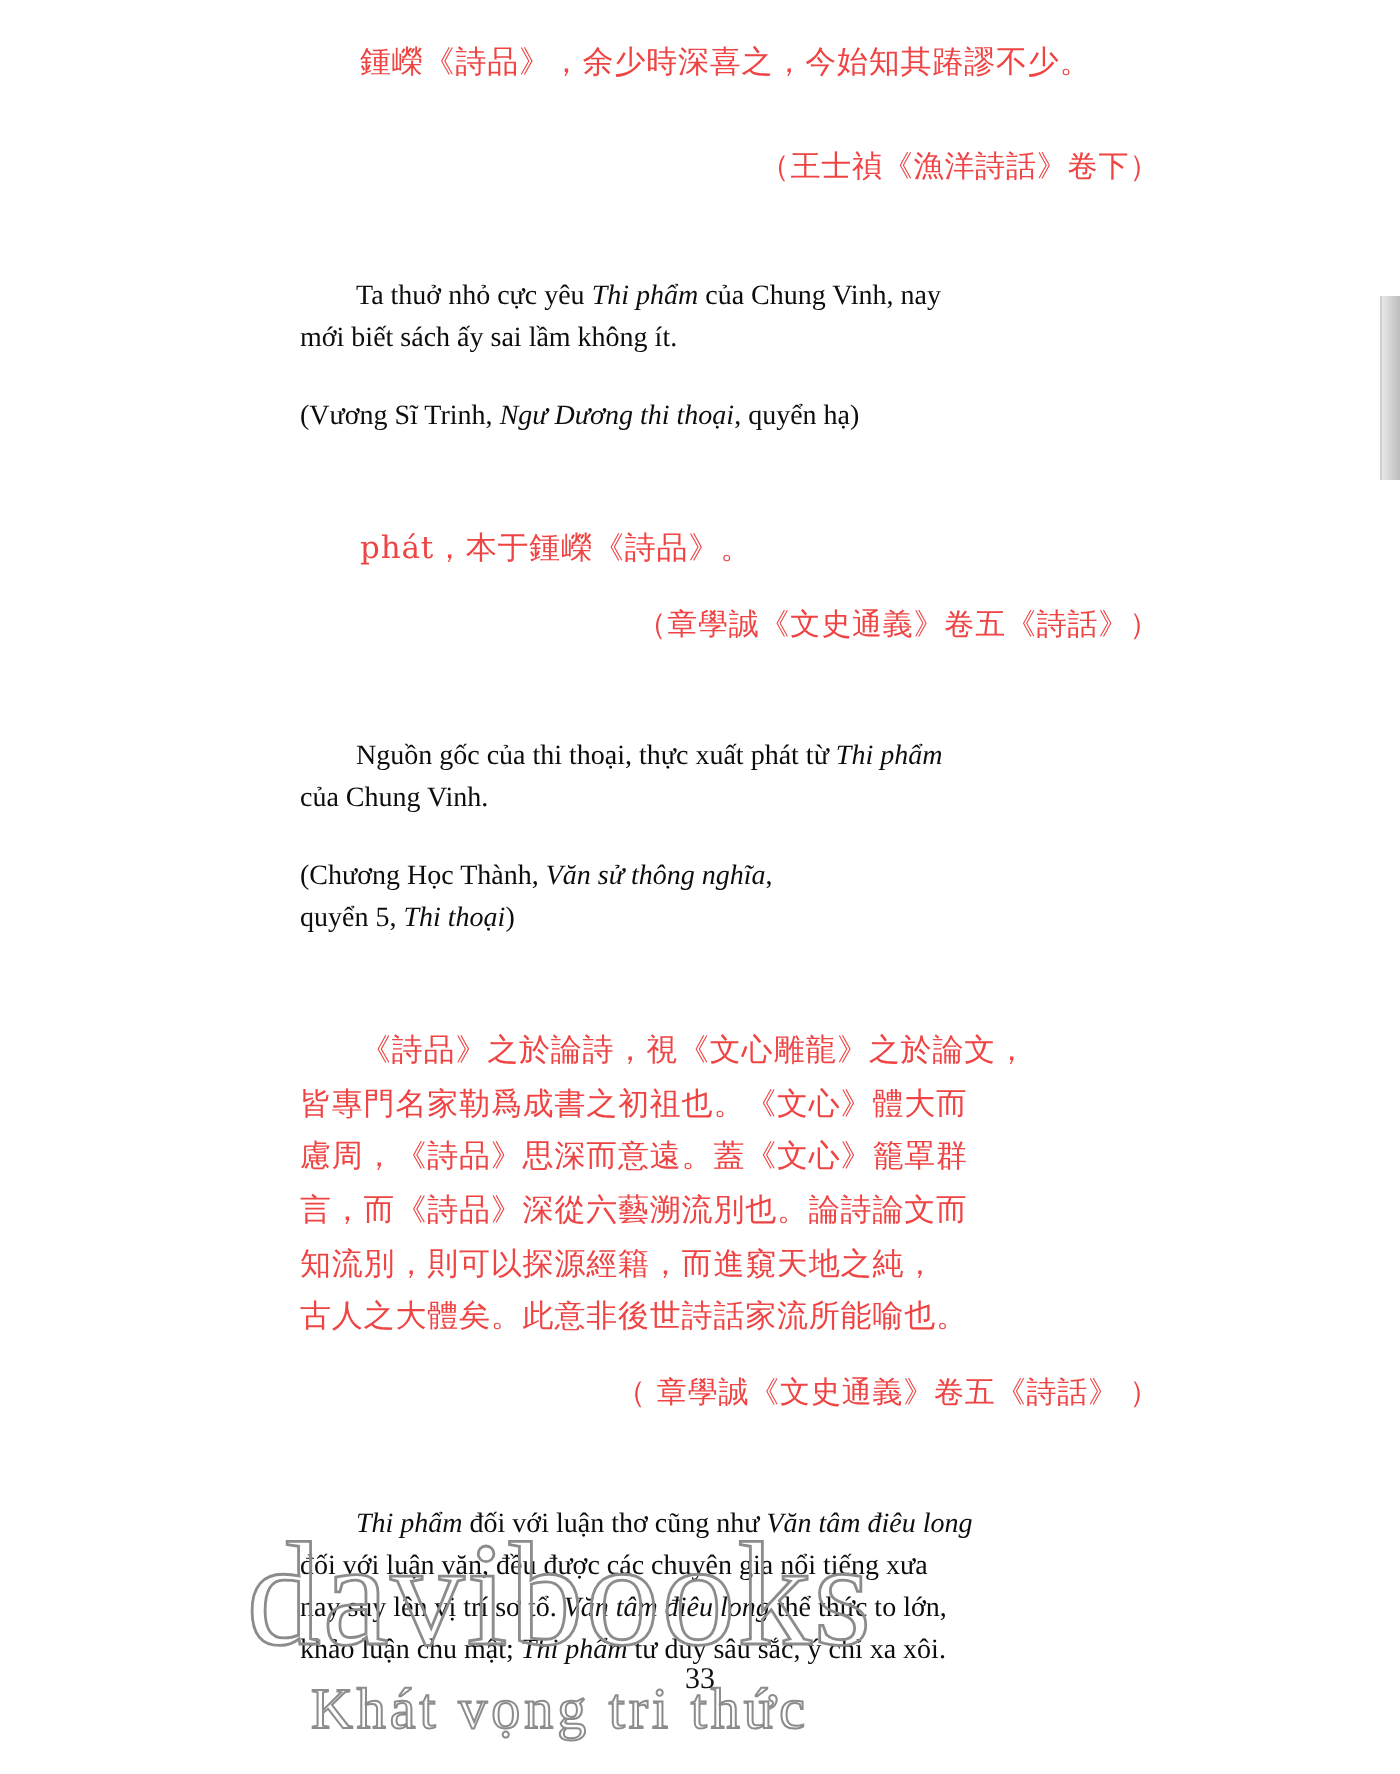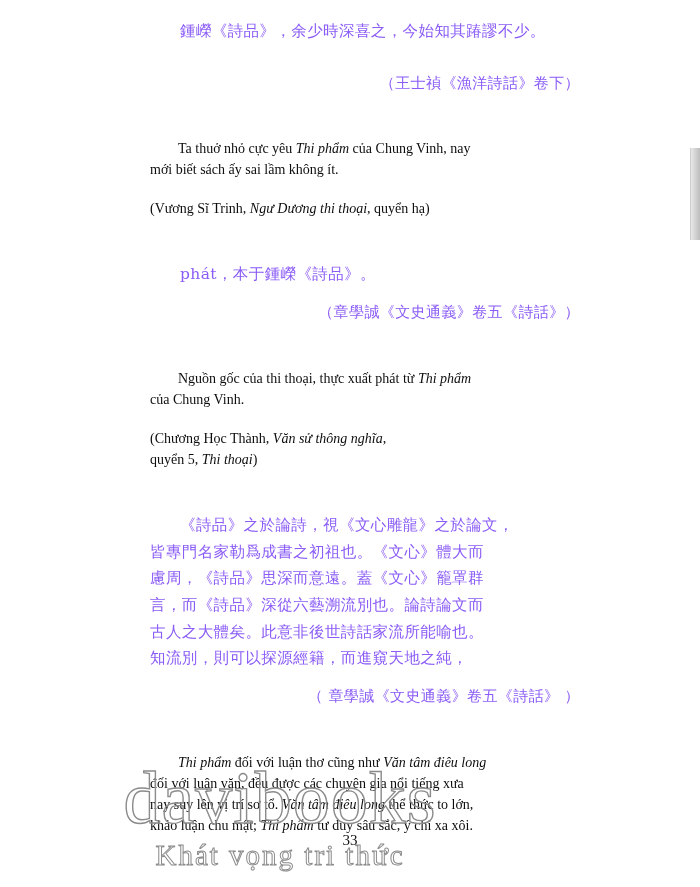--- a/index.html
+++ b/index.html
@@ -28,21 +28,21 @@
     left: 150px;
     top: 18px;
     width: 430px;
   }
 
   
   .cn {
     font-family: "DejaVu Serif", "Liberation Serif", serif;
     font-size: 15.5px;
     line-height: 1.72;
-    color: #8b5cf6;
+    color: #ef4444;
     letter-spacing: 0.4px;
   }
   .cn-indent {
     text-indent: 30px;
   }
   .cn-right {
     text-align: right;
     font-size: 15px;
   }
   .cn-block {
@@ -180,22 +180,22 @@
       <p>quyển 5, <span class="it">Thi thoại</span>)</p>
     </div>
 
     <div class="sp-42"></div>
 
     <div class="cn cn-block">
       <p class="cn-indent">《詩品》之於論詩，視《文心雕龍》之於論文，</p>
       <p>皆專門名家勒爲成書之初祖也。《文心》體大而</p>
       <p>慮周，《詩品》思深而意遠。蓋《文心》籠罩群</p>
       <p>言，而《詩品》深從六藝溯流別也。論詩論文而</p>
+      <p>知流別，則可以探源經籍，而進窺天地之純，</p>
       <p>古人之大體矣。此意非後世詩話家流所能喻也。</p>
-      <p>知流別，則可以探源經籍，而進窺天地之純，</p>
     </div>
 
     <div class="sp-12"></div>
 
     <div class="cn cn-right">
       <p>（ 章學誠《文史通義》卷五《詩話》 ）</p>
     </div>
 
     <div class="sp-42"></div>
 

